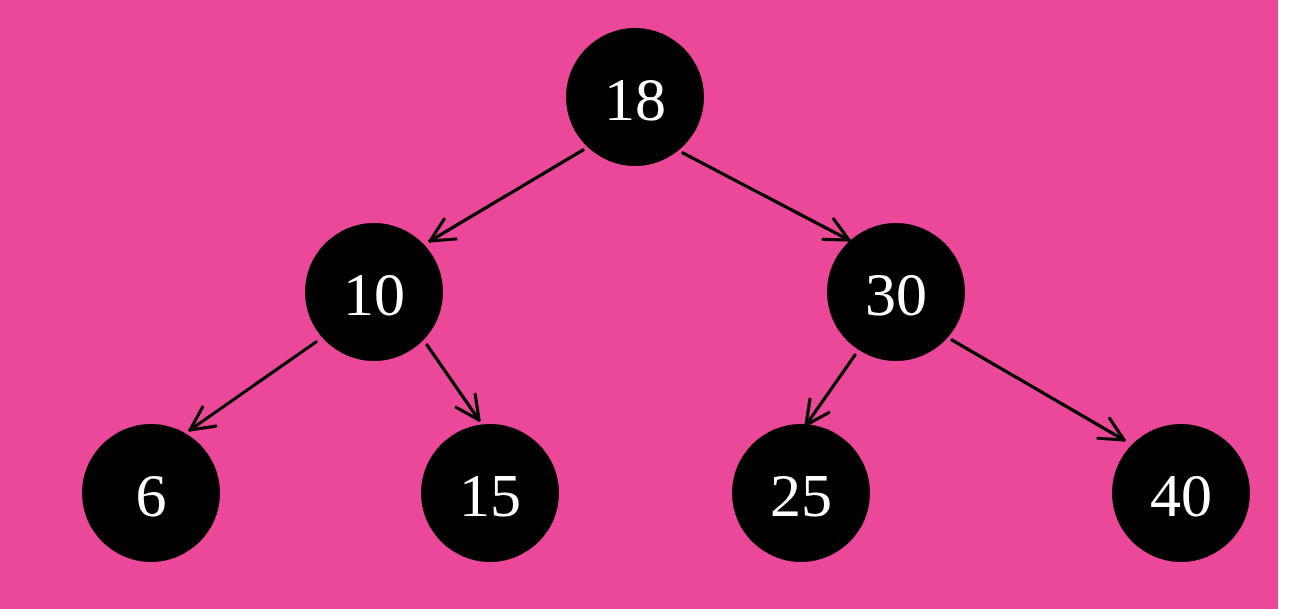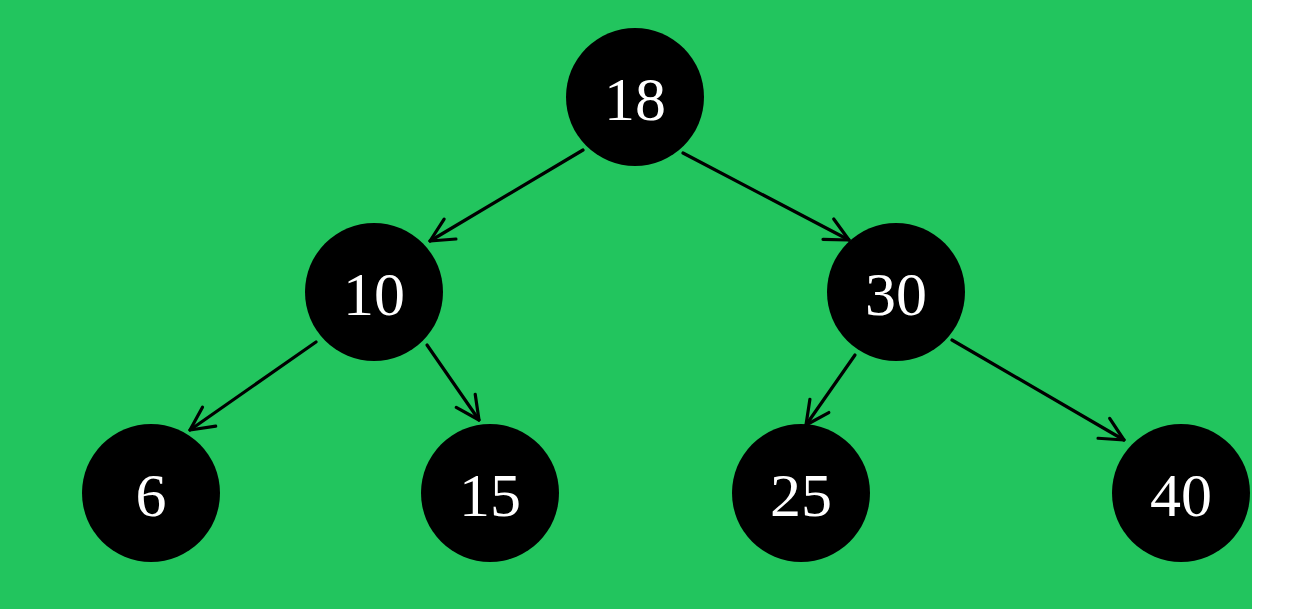--- a/index.html
+++ b/index.html
@@ -8,22 +8,23 @@
     padding: 0;
     background: #ffffff;
   }
   body {
     font-family: "Liberation Serif", "DejaVu Serif", serif;
   }
   #canvas {
     position: relative;
     width: 1252px;
     height: 609px;
-    background: #22c55e;
+    background: #ec4899;
     overflow: hidden;
+    padding-left: 26px;
   }
   #tree-svg {
     position: absolute;
     top: 0;
     left: 0;
     width: 1314px;
     height: 609px;
     display: block;
   }
   .edge-line {

